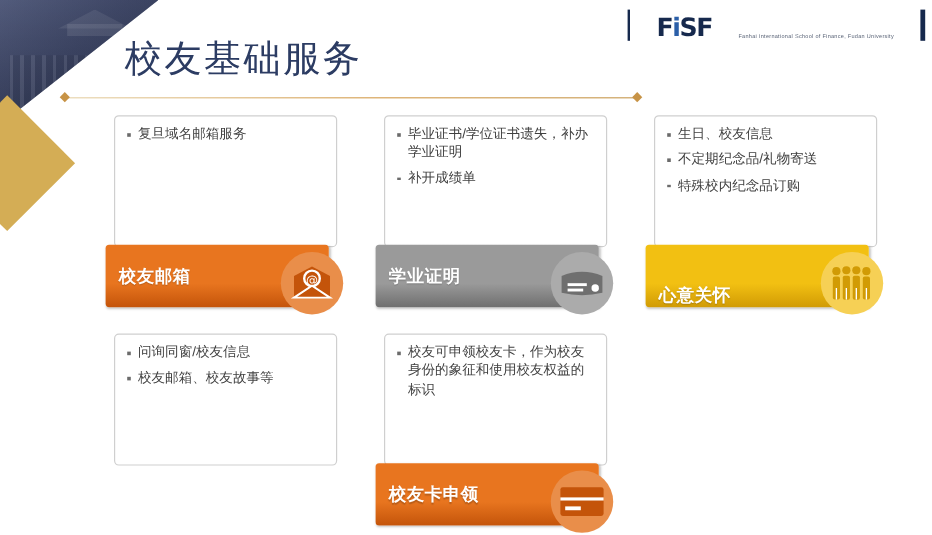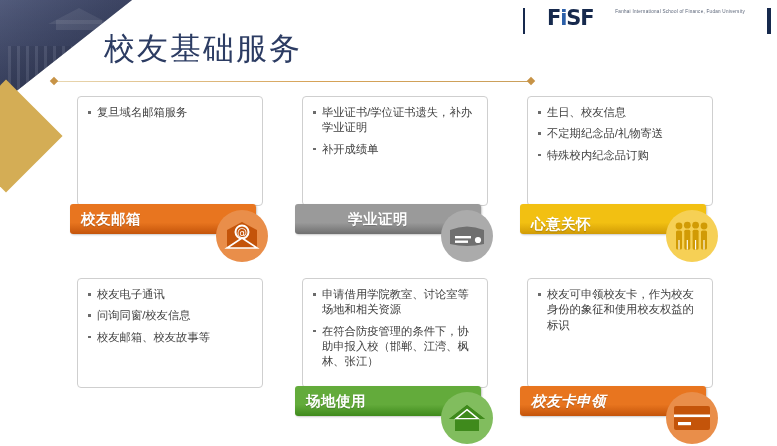--- a/index.html
+++ b/index.html
@@ -64,21 +64,21 @@
     left: -34px; top: 96px;
     width: 80px; height: 80px;
     background: #d4ad55;
     transform: rotate(45deg);
   }
 
   
   .logo-zone {
     position: absolute;
     right: 6px; top: 8px;
-    display: flex; align-items: flex-start; gap: 22px;
+    display: flex; align-items: flex-end; gap: 22px;
   }
   .vbar { width: 2px; height: 26px; background: #16294d; }
   .vbar.thick { width: 4px; }
   .logo-mark {
     font-size: 21px; font-weight: bold; letter-spacing: -1.2px;
     color: #16294d; line-height: 1;
     font-family: "DejaVu Sans", sans-serif;
   }
   .logo-mark .s { color: #2b5fa8; }
   .logo-text { line-height: 1.05; }
@@ -110,21 +110,21 @@
     background: #c79346;
     transform: rotate(45deg);
     top: 78px;
   }
   .divider-dot.left  { left: 51px; }
   .divider-dot.right { left: 528px; }
 
   
   .grid {
     position: absolute;
-    left: 70px; top: 96px;
+    left: 88px; top: 96px;
     width: 652px; height: 340px;
     display: grid;
     grid-template-columns: repeat(3, 193px);
     grid-template-rows: 150px 150px;
     column-gap: 22px;
     row-gap: 23px;
     gap: 32px;
   }
   .card { position: relative; }
   .card .body {
@@ -148,21 +148,21 @@
   .card .bullets li::before {
     content: "";
     position: absolute;
     left: 2px; top: 6px;
     width: 2.5px; height: 2.5px;
     background: #6b6b6b;
   }
   .card .footer {
     position: absolute;
     left: 0; right: 7px; top: 108px;
-    height: 30px;
+    height: 52px;
     border-radius: 3px;
     box-shadow: 1px 1px 2px rgba(0,0,0,.22);
     display: flex; align-items: center;
   }
   .card .footer-label {
     font-size: 14.5px; font-weight: bold; color: #ffffff;
     padding-left: 11px; letter-spacing: .5px;
     text-shadow: 0 1px 1px rgba(0,0,0,.22);
   }
   .icon-circle {
@@ -226,21 +226,21 @@
           </div>
         </div>
       </div>
       <div class="card">
         <div class="body">
           <ul class="bullets">
             <li>毕业证书/学位证书遗失，补办学业证明</li>
             <li>补开成绩单</li>
           </ul>
         </div>
-        <div class="footer" style="background: linear-gradient(rgb(154, 154, 154) 0%, rgb(154, 154, 154) 62%, rgb(111, 111, 111) 100%); padding-left: 42px;">
+        <div class="footer" style="background: linear-gradient(rgb(154, 154, 154) 0%, rgb(154, 154, 154) 62%, rgb(111, 111, 111) 100%);">
           <div class="footer-label">学业证明</div>
           <div class="icon-circle" style="background: rgb(171, 171, 171);">
             <svg width="38" height="26" viewBox="0 0 38 26">
         <path d="M2 7 Q19 0 36 7 L36 21 Q19 25 2 21 Z" fill="#6f6f6f"></path>
         <rect x="7" y="13" width="16" height="2.4" fill="#fff"></rect>
         <rect x="7" y="17.5" width="13" height="2.4" fill="#fff"></rect>
         <circle cx="30" cy="17" r="3.1" fill="#fff"></circle>
       </svg>
           </div>
         </div>
@@ -273,53 +273,32 @@
           <line x1="22.6" y1="19" x2="22.6" y2="28.5"></line>
                 <line x1="31" y1="19" x2="31" y2="28.5"></line>
         </g>
       </svg>
           </div>
         </div>
       </div>
       <div class="card">
         <div class="body">
           <ul class="bullets">
-            <li>校友电子通讯</li>
             <li>问询同窗/校友信息</li>
             <li>校友邮箱、校友故事等</li>
           </ul>
         </div>
       </div>
       <div class="card">
         <div class="body">
           <ul class="bullets">
-            <li>申请借用学院教室、讨论室等场地和相关资源</li>
-            <li>在符合防疫管理的条件下，协助申报入校（邯郸、江湾、枫林、张江）</li>
-          </ul>
-        </div>
-        <div class="footer" style="background: linear-gradient(rgb(99, 171, 59) 0%, rgb(99, 171, 59) 62%, rgb(63, 138, 28) 100%);">
-          <div class="footer-label">场地使用</div>
-          <div class="icon-circle" style="background: rgb(129, 189, 94);">
-            <svg width="38" height="30" viewBox="0 0 38 30">
-        <path d="M19 2 L37 16 L31 16 L31 28 L7 28 L7 16 L1 16 Z" fill="#3f8a1c"></path>
-        <path d="M19 7.5 L31.5 17.5 L6.5 17.5 Z" fill="#ffffff" opacity=".0"></path>
-        <path d="M19 2 L37 16 L31 16 L19 6.6 L7 16 L1 16 Z" fill="#3f8a1c"></path>
-        <rect x="13" y="19" width="12" height="9" fill="#3f8a1c"></rect>
-        <path d="M19 6.6 L30 15.6 L8 15.6 Z" fill="none" stroke="#fff" stroke-width="1.4"></path>
-      </svg>
-          </div>
-        </div>
-      </div>
-      <div class="card">
-        <div class="body">
-          <ul class="bullets">
             <li>校友可申领校友卡，作为校友身份的象征和使用校友权益的标识</li>
           </ul>
         </div>
-        <div class="footer" style="background: linear-gradient(rgb(232, 117, 31) 0%, rgb(232, 117, 31) 62%, rgb(196, 84, 10) 100%); font-style: italic;">
+        <div class="footer" style="background: linear-gradient(rgb(232, 117, 31) 0%, rgb(232, 117, 31) 62%, rgb(196, 84, 10) 100%);">
           <div class="footer-label">校友卡申领</div>
           <div class="icon-circle" style="background: rgb(233, 142, 74);">
             <svg width="38" height="26" viewBox="0 0 38 26">
         <rect x="1" y="1" width="36" height="24" rx="2" fill="#c4540a"></rect>
         <rect x="1" y="9.5" width="36" height="2.6" fill="#fff"></rect>
         <rect x="5" y="17" width="13" height="3.2" fill="#fff"></rect>
       </svg>
           </div>
         </div>
       </div>

